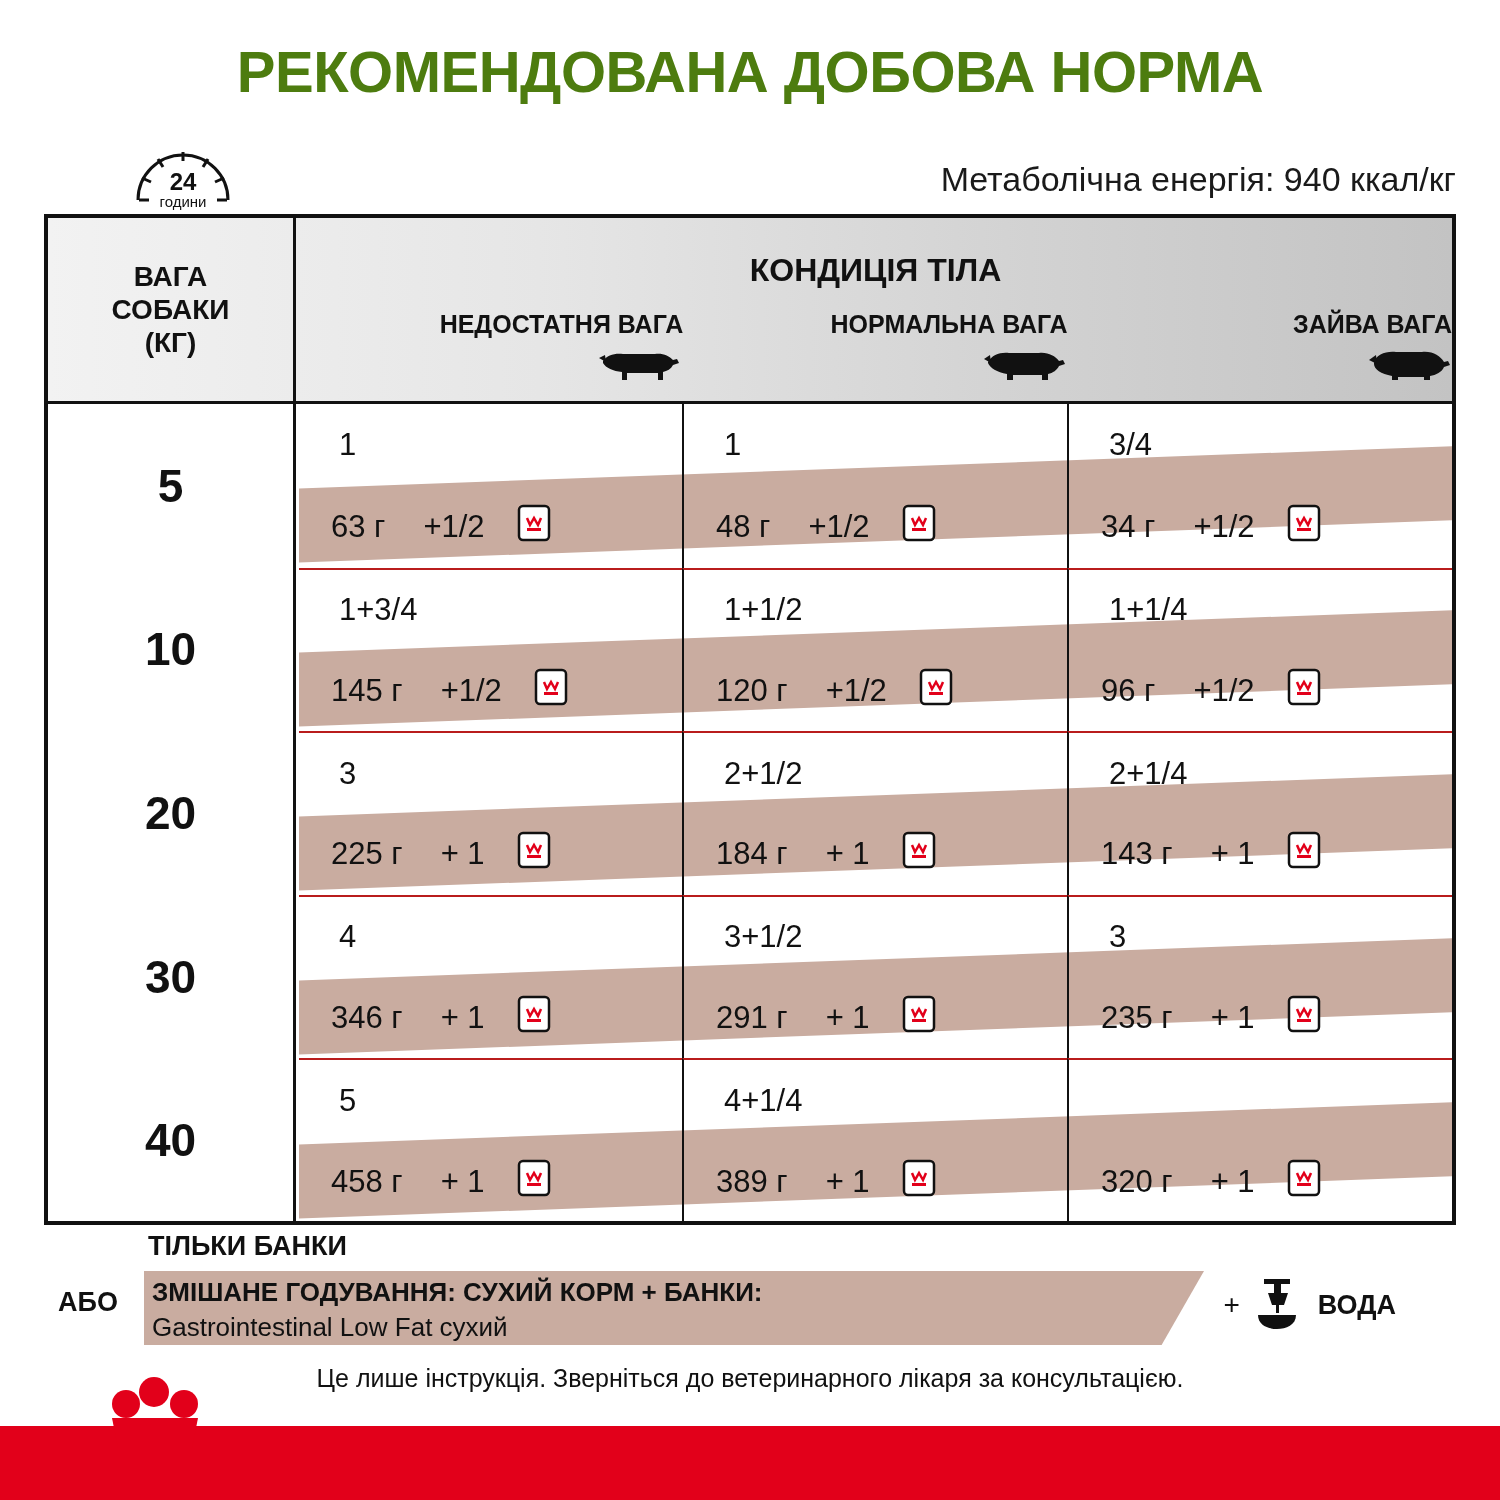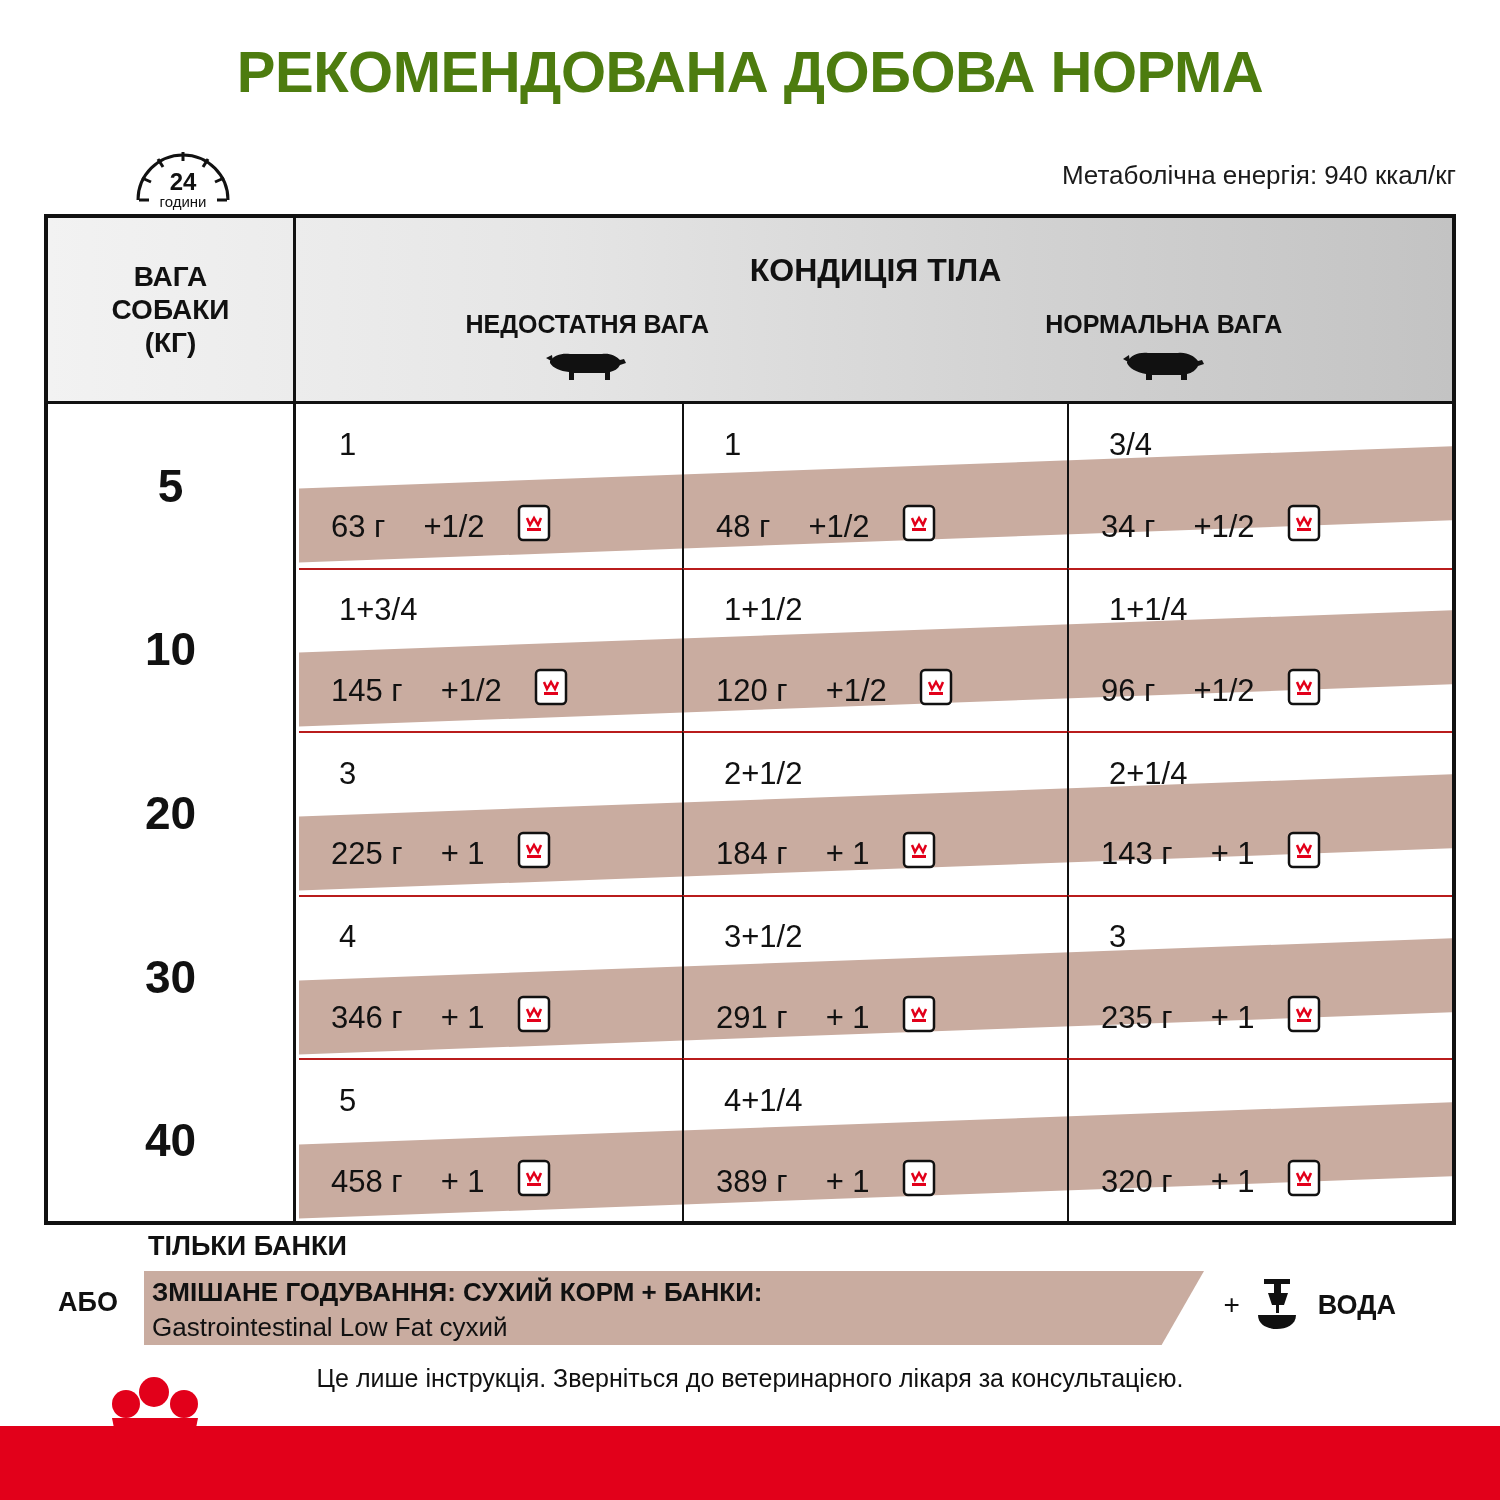--- a/index.html
+++ b/index.html
@@ -33,21 +33,21 @@
     position: absolute;
     left: 118px; top: 134px;
     width: 130px; height: 78px;
   }
   .badge24 svg { display:block; }
 
   
   .metabolic {
     position: absolute;
     right: 44px; top: 160px;
-    font-size: 26px;
+    font-size: 34px;
     color: #1a1a1a;
     white-space: nowrap;
   }
 
   
   .table-wrap {
     position: absolute;
     left: 44px; top: 214px;
     width: 1412px; height: 1011px;
     border: 4px solid #111;
@@ -78,21 +78,21 @@
     height: 72px;
     display: flex; align-items: center; justify-content: center;
     font-size: 32px; font-weight: bold; color: #111;
   }
   .hdr-cols {
     display: flex; height: 114px;
   }
   .hdr-col {
     flex: 1 1 0;
     display: flex; flex-direction: column;
-    align-items: center; justify-content: flex-start;
+    align-items: flex-end; justify-content: flex-start;
     padding-top: 4px;
   }
   .hdr-col .cl {
     font-size: 25px; font-weight: bold; color: #111; white-space: nowrap;
   }
   .dog-ico { margin-top: 10px; }
   .dog-ico svg { display: block; }
 
   
   .body {
@@ -250,20 +250,29 @@
                 <path fill="#111" d="M2,9 L8,6 L9,13 Z"></path>
               </svg>
             </span>
           </div>
           <div class="hdr-col">
             <span class="cl">НОРМАЛЬНА ВАГА</span>
             <span class="dog-ico">
               <svg width="86" height="34" viewBox="0 0 86 34">
                 <path fill="#111" d="M6,13 C10,6 18,3 27,4 L57,4 C66,3 73,7 77,12 L81,11 L83,15 L77,17 C75,21 71,24 66,25 L66,31 L60,31 L60,26 L31,26 L31,31 L25,31 L25,25 C15,23 8,19 6,14 Z"></path>
                 <path fill="#111" d="M2,10 L8,6 L9,14 Z"></path>
+              </svg>
+            </span>
+          </div>
+          <div class="hdr-col">
+            <span class="cl">ЗАЙВА ВАГА</span>
+            <span class="dog-ico">
+              <svg width="86" height="34" viewBox="0 0 86 34">
+                <path fill="#111" d="M8,14 C10,5 20,2 30,3 L56,3 C67,2 74,7 78,13 L82,12 L84,16 L78,18 C76,23 70,26 64,27 L64,31 L58,31 L58,28 L32,28 L32,31 L26,31 L26,27 C15,25 8,20 8,15 Z"></path>
+                <path fill="#111" d="M3,11 L10,6 L11,15 Z"></path>
               </svg>
             </span>
           </div>
         </div>
       </div>
     </div>
 
     <div class="body">
 
       <div class="col-weight">

